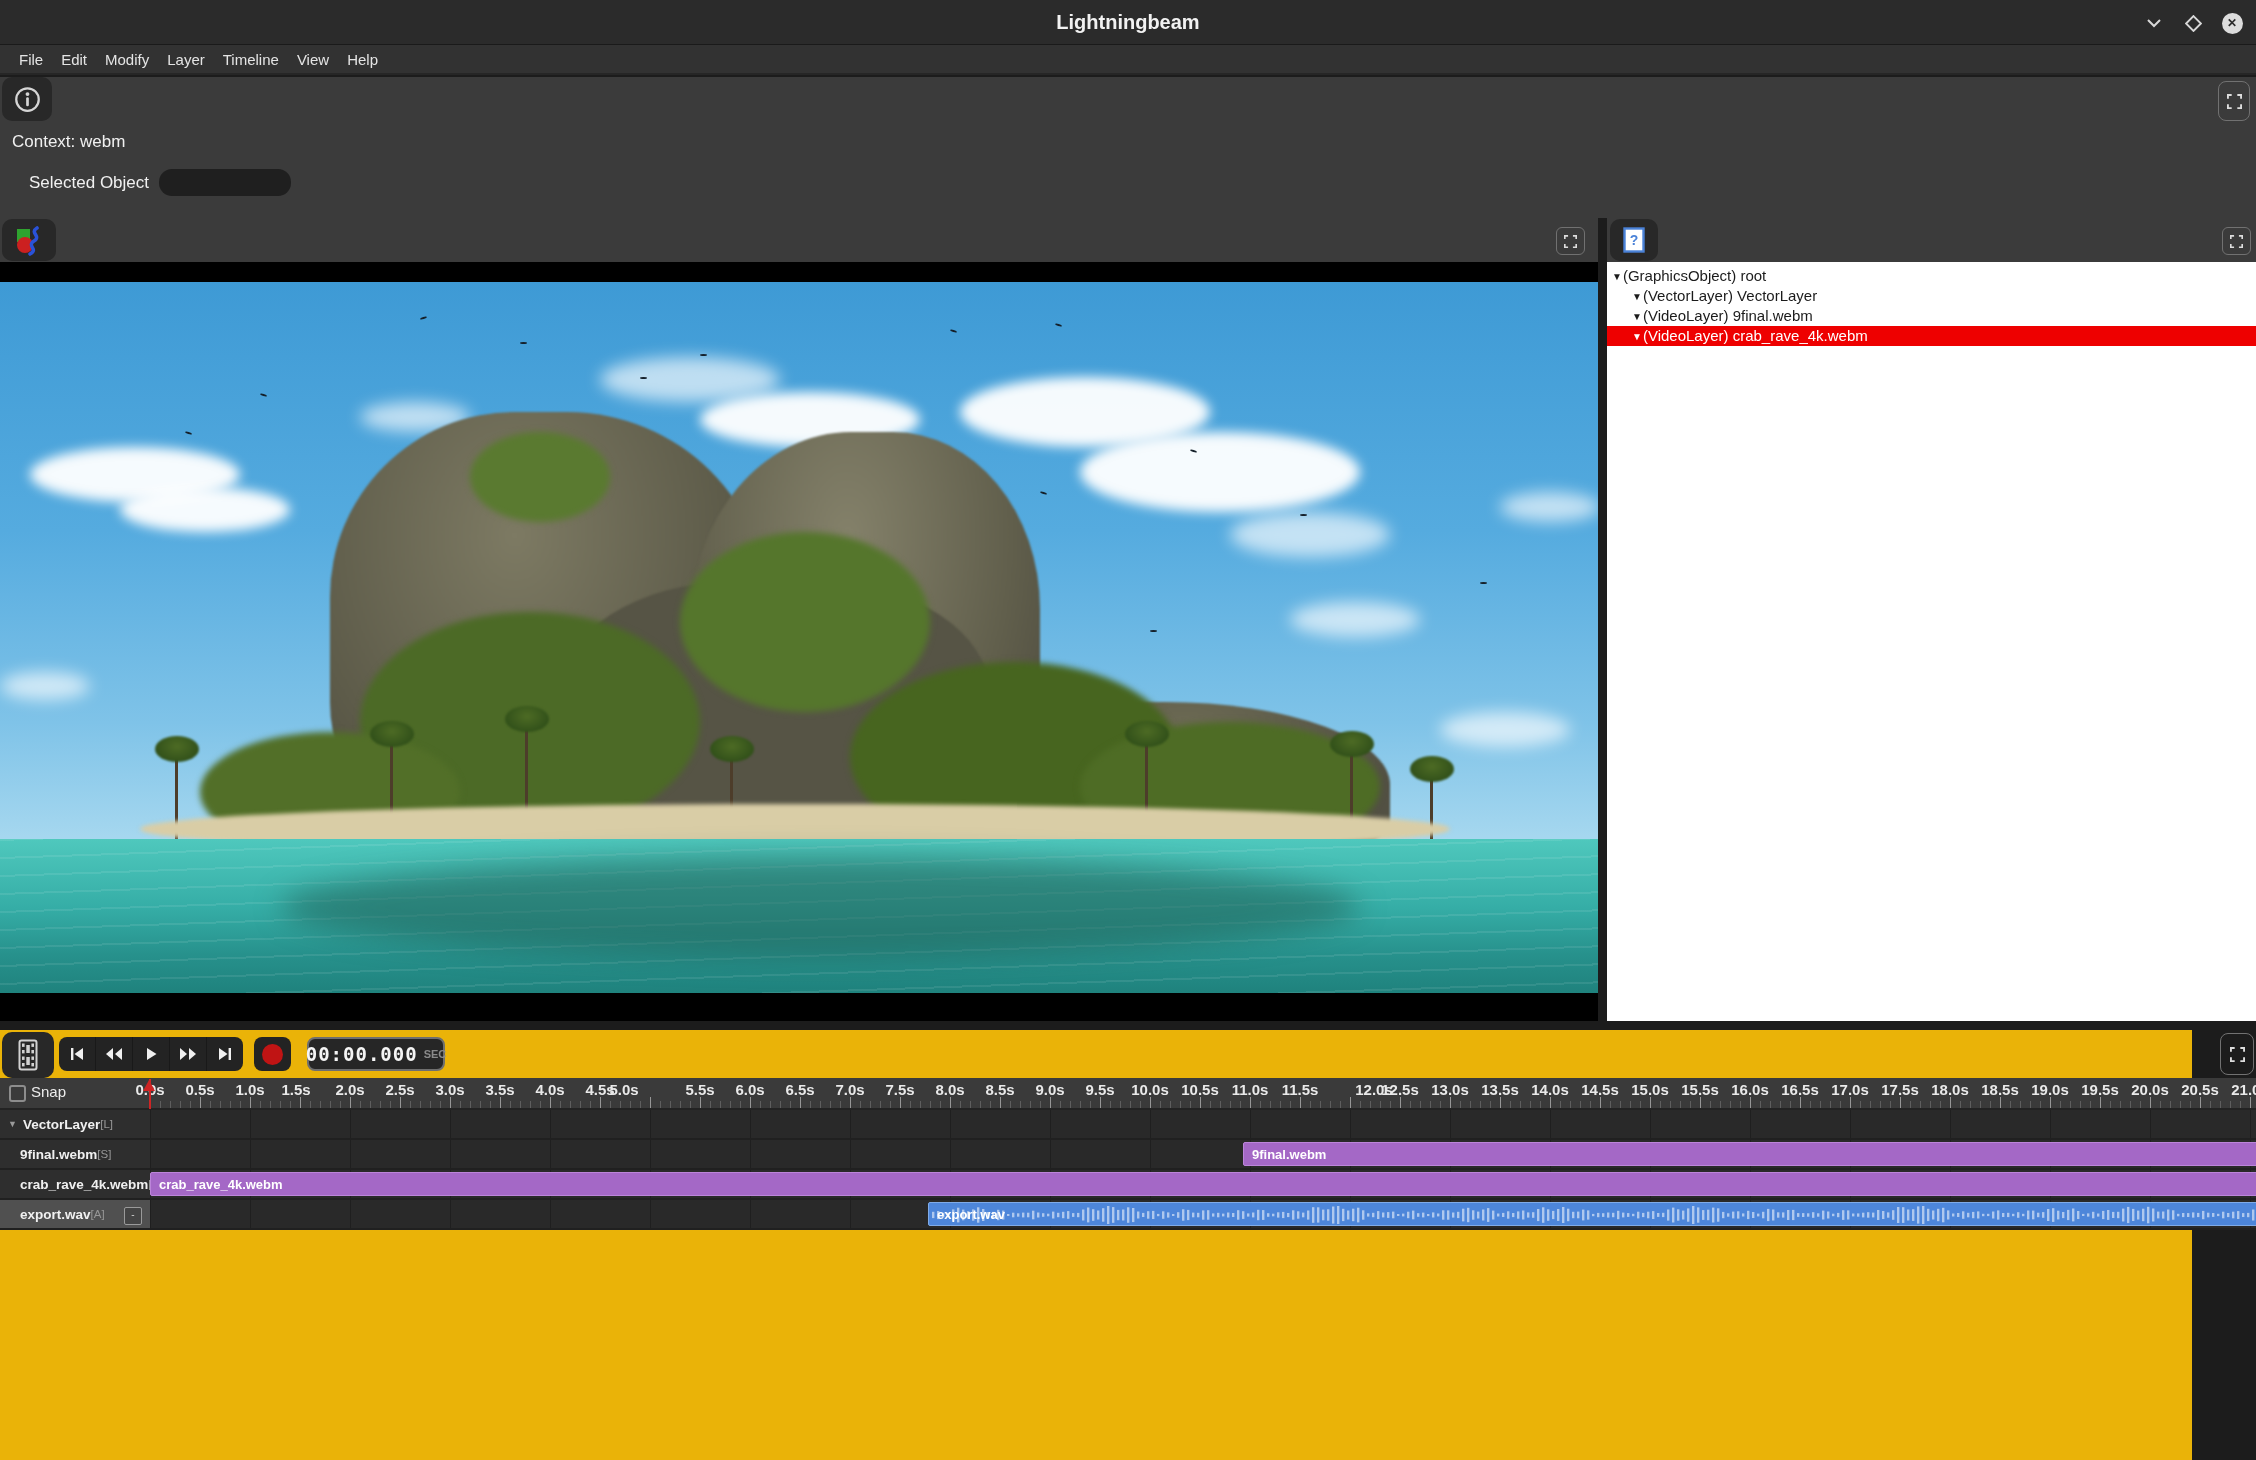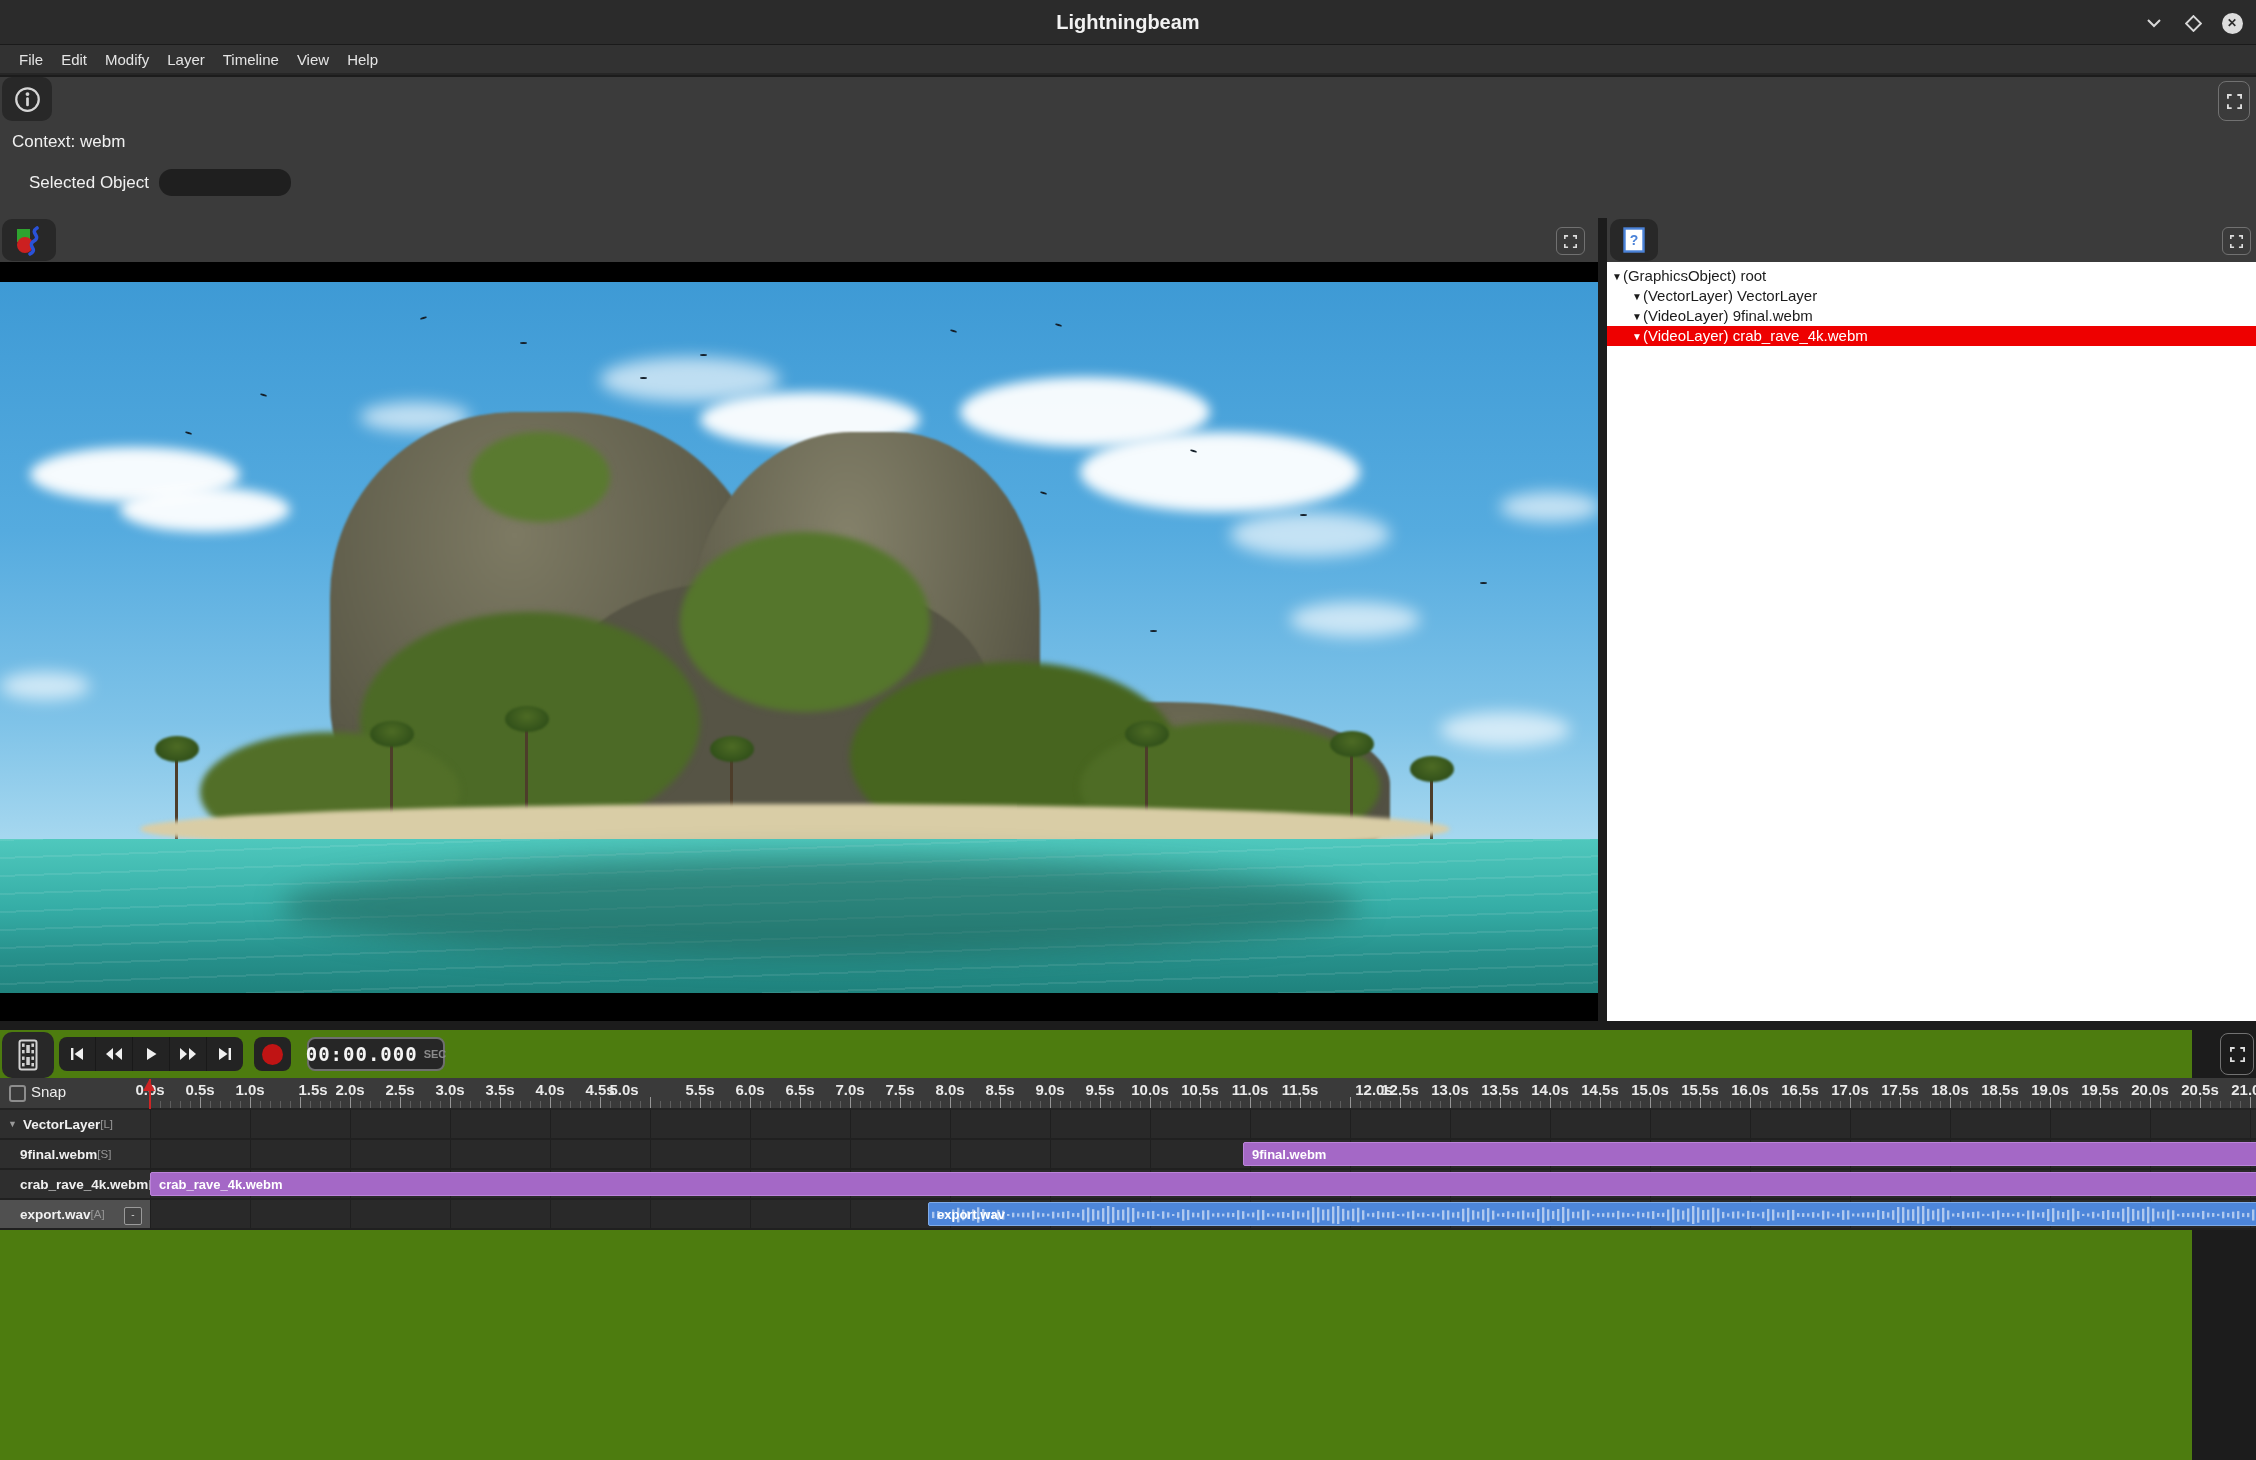--- a/index.html
+++ b/index.html
@@ -62,21 +62,21 @@
   #tree-panel{left:1607px;top:218px;width:649px;height:803px;background:#fff;}
   #tree-header{left:0;top:0;width:649px;height:44px;background:#3b3b3b;}
   #tree-tab{left:3px;top:1px;width:48px;height:42px;}
   #tree-fs{left:615px;top:9px;width:27px;height:26px;border-radius:6px;}
   #tree-rows{left:0;top:48px;width:649px;}
   .tree-row{height:20px;line-height:20px;font-size:15px;color:#1b1b1b;white-space:nowrap;}
   .tree-row .tri{font-size:10px;margin-right:1px;vertical-align:1px;}
   .tree-row.selected{background:#ee0000;color:#fff;}
 
   
-  #timeline{left:0;top:1030px;width:2192px;height:430px;background:#4d7c0f;}
+  #timeline{left:0;top:1030px;width:2192px;height:430px;background:#eab308;}
   #tl-tab{left:2px;top:2px;width:52px;height:46px;}
   #transport{left:59px;top:7px;width:184px;height:34px;background:#232323;border-radius:8px;display:flex;}
   .tp-btn{flex:1;display:flex;align-items:center;justify-content:center;border-left:1px solid #191919;}
   .tp-btn:first-child{border-left:none;}
   #record-box{left:254px;top:7px;width:37px;height:34px;background:#232323;border-radius:8px;
               display:flex;align-items:center;justify-content:center;}
   #record-dot{width:21px;height:21px;border-radius:50%;background:#c01414;}
   #timebox{left:307px;top:7px;width:138px;height:34px;background:#262626;border:2px solid #6f6f6f;
            border-radius:8px;box-sizing:border-box;display:flex;align-items:center;justify-content:center;gap:6px;}
   #time-text{font-family:"DejaVu Sans Mono",monospace;font-size:19px;font-weight:bold;color:#f5f5f5;letter-spacing:1px;}
@@ -359,21 +359,21 @@
       </span>
     </div>
 
     <div class="abs" id="ruler">
       <div class="abs" id="snap-box"></div>
       <div class="abs" id="snap-label">Snap</div>
       <div class="abs" id="ruler-labels" style="left:0;top:0;width:2256px;height:32px;">
           <div class="ruler-label" style="left: 150px;">0.0s</div>
           <div class="ruler-label" style="left: 200px;">0.5s</div>
           <div class="ruler-label" style="left: 250px;">1.0s</div>
-          <div class="ruler-label" style="left: 313px;">1.5s</div>
+          <div class="ruler-label" style="left: 296px;">1.5s</div>
           <div class="ruler-label" style="left: 350px;">2.0s</div>
           <div class="ruler-label" style="left: 400px;">2.5s</div>
           <div class="ruler-label" style="left: 450px;">3.0s</div>
           <div class="ruler-label" style="left: 500px;">3.5s</div>
           <div class="ruler-label" style="left: 550px; text-align: center;">4.0s</div>
           <div class="ruler-label" style="left: 600px;">4.5s</div>
           <div class="ruler-label" style="left: 624px;">5.0s</div>
           <div class="ruler-label" style="left: 700px;">5.5s</div>
           <div class="ruler-label" style="left: 750px;">6.0s</div>
           <div class="ruler-label" style="left: 800px;">6.5s</div>

